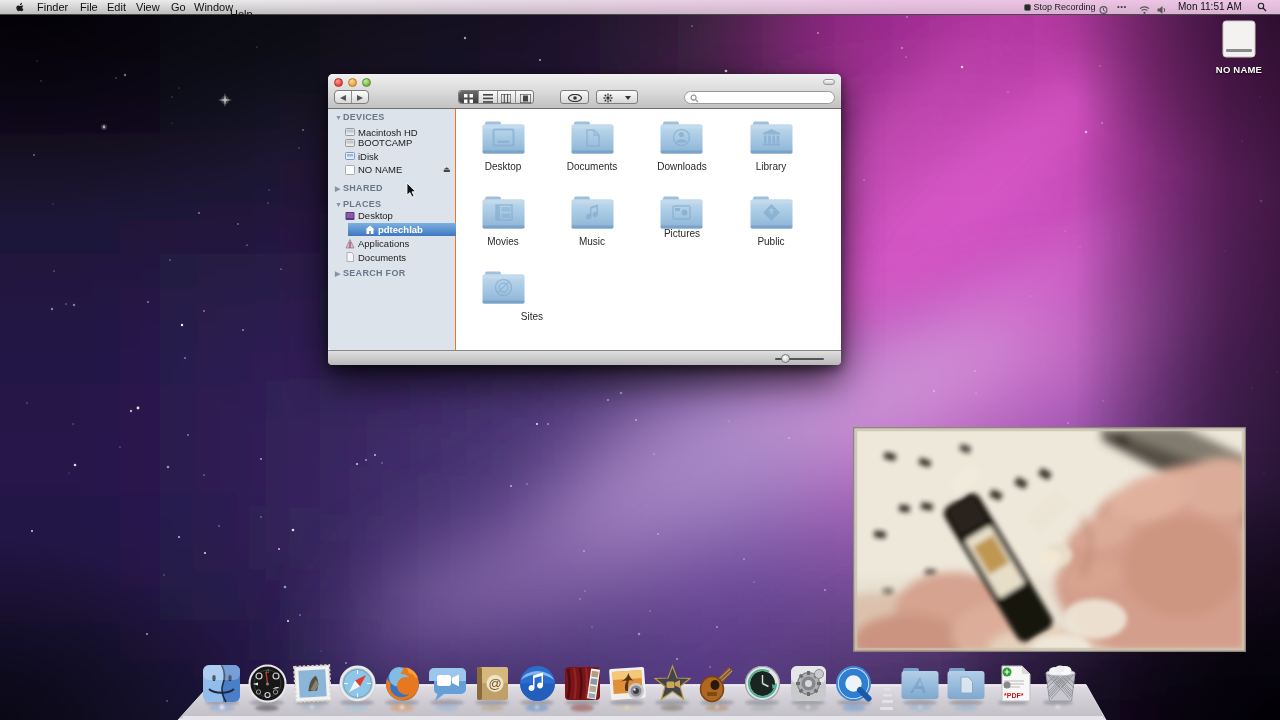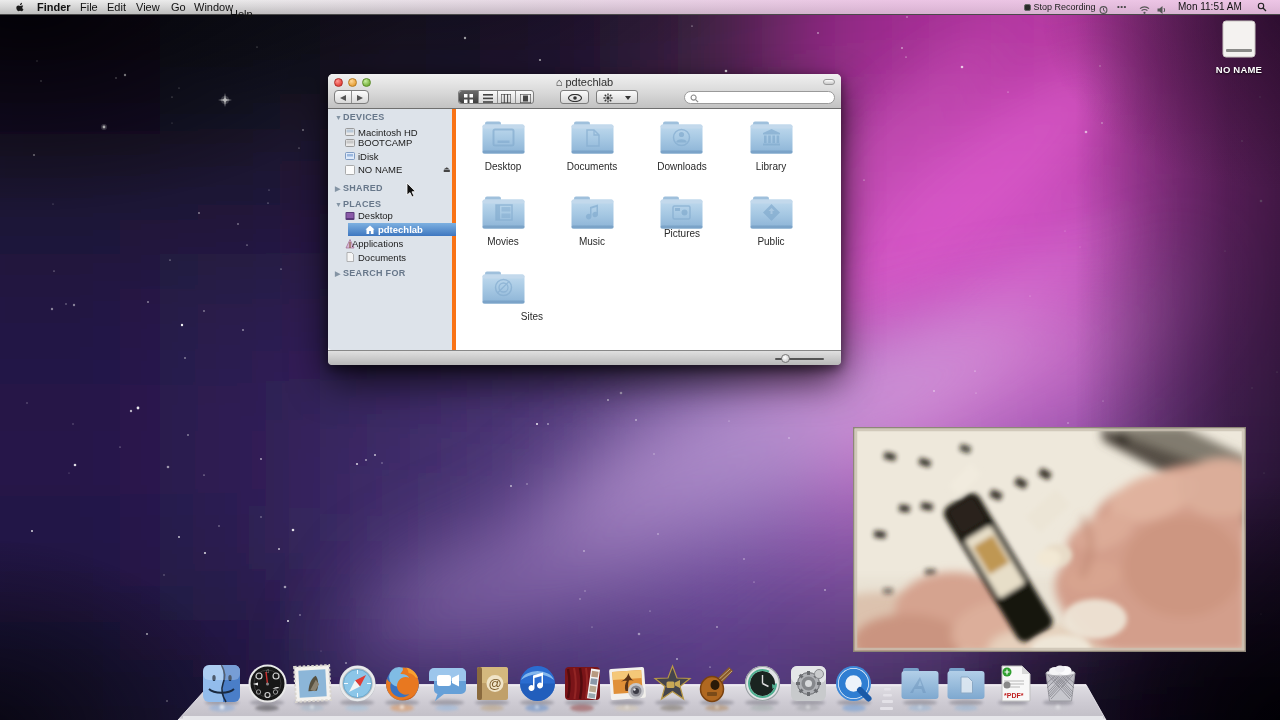--- a/index.html
+++ b/index.html
@@ -22,21 +22,21 @@
 .mi{position:absolute;top:0;height:14px;line-height:14px;font-size:11px;color:#111;}
 
 #win{position:absolute;left:328px;top:74px;width:513px;height:291px;z-index:20;
 border-radius:5px;box-shadow:0 16px 38px rgba(0,0,0,.72),0 4px 12px rgba(0,0,0,.5);
 background:#fff;}
 #titlebar{position:absolute;left:0;top:0;width:100%;height:35px;border-radius:5px 5px 0 0;
 background:linear-gradient(180deg,#f0f0f0 0%,#d8d8d8 55%,#c2c2c2 100%);
 border-bottom:1px solid #6f6f6f;}
 .tl{position:absolute;top:3.5px;width:9px;height:9px;border-radius:50%;z-index:22;}
 #sidebar{position:absolute;left:0;top:35px;width:128px;height:240.5px;
-background:#dde3ea;border-right:4px solid #f97316;border-radius:0 0 0 4px;}
+background:#dde3ea;border-right:1px solid #f97316;border-radius:0 0 0 4px;}
 #content{position:absolute;left:128px;top:35px;width:385px;height:240.5px;background:#fff;}
 #statusbar{position:absolute;left:0;top:275.5px;width:100%;height:15.5px;border-radius:0 0 4px 4px;
 background:linear-gradient(180deg,#e0e0e0,#b8b8b8);border-top:1px solid #888;}
 .sbrow{position:absolute;left:0;width:128px;height:13px;font-size:9.5px;color:#1a1a1a;line-height:13px;white-space:nowrap;}
 .sbhead{color:#67778a;font-weight:bold;font-size:9px;letter-spacing:.3px;}
 .flabel{position:absolute;font-size:10px;color:#2a2a2a;text-align:center;width:80px;}
 .fo{position:absolute;width:43px;height:33px;}
 .em{opacity:.7;}
 .sic{position:absolute;top:1.5px;}
 .sic svg{display:block;}
@@ -296,21 +296,21 @@
   </g>
  </defs>
 </svg>
 <div id="shade"></div>
 
 <div id="menubar">
  <div id="menutint"></div>
  <svg style="position:absolute;left:14px;top:2px" width="11" height="11" viewBox="0 0 16 16">
       <path fill="#1a1a1a" d="M11.6 1.1c-.8.1-1.8.6-2.3 1.3-.5.6-.9 1.5-.7 2.4.9 0 1.8-.5 2.3-1.2.5-.6.9-1.5.7-2.5zM11.9 5c-1.3 0-2.3.7-2.9.7-.7 0-1.6-.7-2.7-.7-1.4 0-2.9 1.2-2.9 3.5 0 2.3 1.6 4.9 2.9 4.9.6 0 1.5-.6 2.5-.6 1 0 1.7.6 2.5.6 1.3 0 2.6-2.4 2.6-2.4s-1.8-.7-1.8-2.6c0-1.7 1.4-2.4 1.4-2.4S12.9 5 11.9 5z"></path>
     </svg>
- <div class="mi" style="left:37px;font-weight:bold;">Finder</div>
+ <div class="mi" style="left:37px;font-weight:normal;">Finder</div>
  <div class="mi" style="left:80px;">File</div>
  <div class="mi" style="left:107px;text-align:right;">Edit</div>
  <div class="mi" style="left:136px;">View</div>
  <div class="mi" style="left:171px;text-align:center;">Go</div>
  <div class="mi" style="left:194px;">Window</div>
  <div class="mi" style="left:230px;margin-top:7px;">Help</div>
  <div class="mi" style="left:1024px;font-size:9px;color:#222;"><span style="display:inline-block;width:7px;height:7px;background:#2a2a2a;border:1px solid #666;border-radius:2px;vertical-align:-1px;"></span>&nbsp;Stop Recording</div>
  <svg class="mi" style="left:1099px;top:3px;" width="9" height="9" viewBox="0 0 9 9">
       <circle cx="4.5" cy="4.5" r="3.4" fill="none" stroke="#555" stroke-width="1.1"></circle>
       <path d="M4.5 2.5 v2.3 l1.7 1" stroke="#555" stroke-width="1" fill="none"></path>
@@ -340,21 +340,20 @@
   <rect x="6" y="29" width="26" height="3" rx="1" fill="#8a8a88"></rect>
  </svg>
  <div style="font-size:9.5px;color:#fff;font-weight:bold;text-shadow:0 1px 2px rgba(0,0,0,.8);margin-top:4px;letter-spacing:.2px;">NO NAME</div>
 </div>
 
 <div id="win">
  <div id="titlebar"></div>
  <div class="tl" style="left:6px;background:radial-gradient(circle at 35% 30%,#ff9a94,#e4443c 70%);border:.5px solid #b02c28;"></div>
  <div class="tl" style="left:20px;background:radial-gradient(circle at 35% 30%,#ffd898,#e8a33d 70%);border:.5px solid #b57a20;"></div>
  <div class="tl" style="left:34px;background:radial-gradient(circle at 35% 30%,#c8f0a0,#78b23f 70%);border:.5px solid #5a8c28;"></div>
- <div style="position:absolute;left:0;top:2px;width:100%;text-align:center;font-size:11px;color:#2e2e2e;z-index:21;">⌂&nbsp;pdtechlab</div>
  <div style="position:absolute;right:6px;top:5px;width:12px;height:6px;border-radius:3px;background:linear-gradient(180deg,#fdfdfd,#c8c8c8);border:1px solid #999;z-index:21;"></div>
 
  <div style="position:absolute;left:5.5px;top:16px;width:35px;height:13.5px;border-radius:4px;border:1px solid #7d7d7d;background:linear-gradient(180deg,#fdfdfd,#d8d8d8);z-index:21;">
    <div style="position:absolute;left:16.5px;top:0;width:1px;height:100%;background:#8f8f8f;"></div>
    <div style="position:absolute;left:5px;top:3.5px;width:0;height:0;border-right:6px solid #555;border-top:3.5px solid transparent;border-bottom:3.5px solid transparent;"></div>
    <div style="position:absolute;right:5px;top:3.5px;width:0;height:0;border-left:6px solid #555;border-top:3.5px solid transparent;border-bottom:3.5px solid transparent;"></div>
  </div>
 
  <div style="position:absolute;left:130px;top:16px;width:76px;height:13.5px;border-radius:3px;border:1px solid #7d7d7d;background:linear-gradient(180deg,#fbfbfb,#d6d6d6);z-index:21;">
    <div style="position:absolute;left:0;top:0;width:19px;height:100%;background:linear-gradient(180deg,#6a6a6a,#3f3f3f);border-radius:3px 0 0 3px;"></div>
@@ -484,21 +483,21 @@
         </span>
         <span style="position:absolute;left:30px;">pdtechlab</span>
       </div>
   <div class="sbrow" style="top:128px;">
         <span class="sic" style="left:17px;">
           <svg width="10" height="10" viewBox="0 0 10 10">
             <path d="M1 9 L5 0.5 L9 9 Z" fill="#d8b8d8" stroke="#a06890" stroke-width=".7"></path>
             <line x1="5" y1="3" x2="5" y2="9" stroke="#7a4a20" stroke-width="1"></line>
           </svg>
         </span>
-        <span style="position:absolute;left:24px;">Applications</span>
+        <span style="position:absolute;left:30px;">Applications</span>
       </div>
   <div class="sbrow" style="top:141.5px;">
         <span class="sic" style="left:17px;">
           <svg width="10" height="10" viewBox="0 0 10 10">
             <path d="M2 0.5 h4.5 L8.5 2.5 V9.5 H2 Z" fill="#f5f5f5" stroke="#999" stroke-width=".7"></path>
           </svg>
         </span>
         <span style="position:absolute;left:30px;">Documents</span>
       </div>
   <div class="sbrow sbhead" style="top:158px;">

